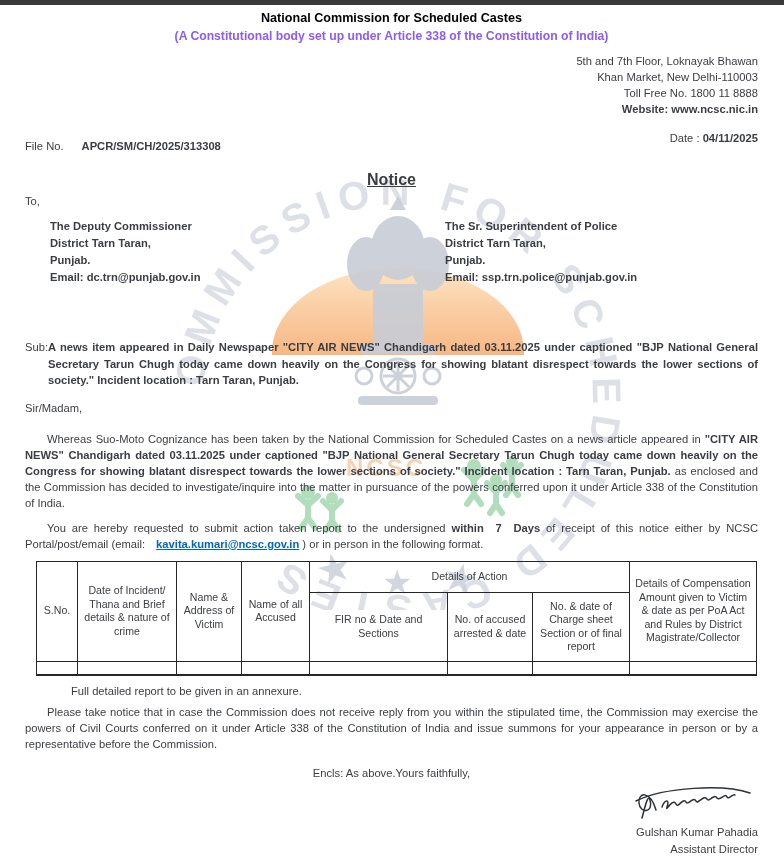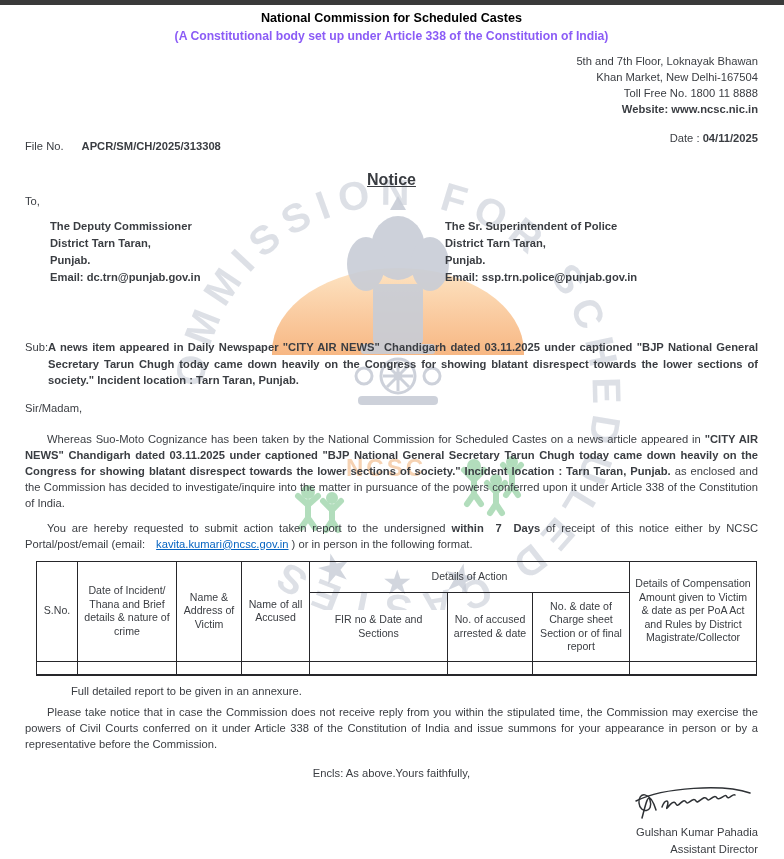--- a/index.html
+++ b/index.html
@@ -26,21 +26,21 @@
   .addressees{display:flex;margin-top:9px;line-height:17px;font-weight:bold;}
   .addr-left{margin-left:25px;width:395px;}
   .addr-right{margin-left:0;}
   .sub-block{position:relative;padding-left:23px;margin-top:53px;line-height:16.5px;text-align:justify;}
   .sub-label{position:absolute;left:0;top:0;font-weight:normal;}
   .salutation{margin-top:11px;}
   .para{margin:0;text-align:justify;text-indent:22px;line-height:16px;}
   .p1{margin-top:15px;}
   .p2{margin-top:9px;}
   .keep-sp{white-space:pre-wrap;}
-  a.email-link{color:#0563c1;font-weight:normal;text-decoration:underline;cursor:pointer;padding-left:8px;}
+  a.email-link{color:#0563c1;font-weight:bold;text-decoration:underline;cursor:pointer;padding-left:8px;}
   .report-table{border-collapse:collapse;margin-left:11px;margin-top:9px;table-layout:fixed;width:721px;
     border-bottom:2px solid #26262a;}
   .report-table td{border:1px solid #26262a;text-align:center;vertical-align:middle;
     font-size:10.6px;line-height:13.5px;padding:2px 4px;color:#3a3d42;}
   .report-table .group-cell{height:26px;}
   .report-table .sub-head{height:64px;}
   .report-table .empty-row td{height:12px;padding:0;}
   .annexure{margin-top:7px;margin-left:22px;padding-left:24px;}
   .p3{margin-top:5px;}
   .close-row{display:flex;justify-content:center;margin-top:13px;}
@@ -132,21 +132,21 @@
       </g>
     </svg>
   </div>
 
   <div class="content">
     <div class="center org-title">National Commission for Scheduled Castes</div>
     <div class="center org-subtitle">(A Constitutional body set up under Article 338 of the Constitution of India)</div>
 
     <div class="right addr-block">
       <div>5th and 7th Floor, Loknayak Bhawan</div>
-      <div>Khan Market, New Delhi-167504</div>
+      <div>Khan Market, New Delhi-110003</div>
       <div>Toll Free No. 1800 11 8888</div>
       <div class="website">Website: www.ncsc.nic.in</div>
     </div>
 
     <div class="meta-row">
       <div class="date-line"><span class="keep-sp">Date : </span><span class="b">04/11/2025</span></div>
       <div class="file-line"><span>File No.</span><span class="b file-no">APCR/SM/CH/2025/313308</span></div>
     </div>
 
     <div class="center notice-title">Notice</div>

